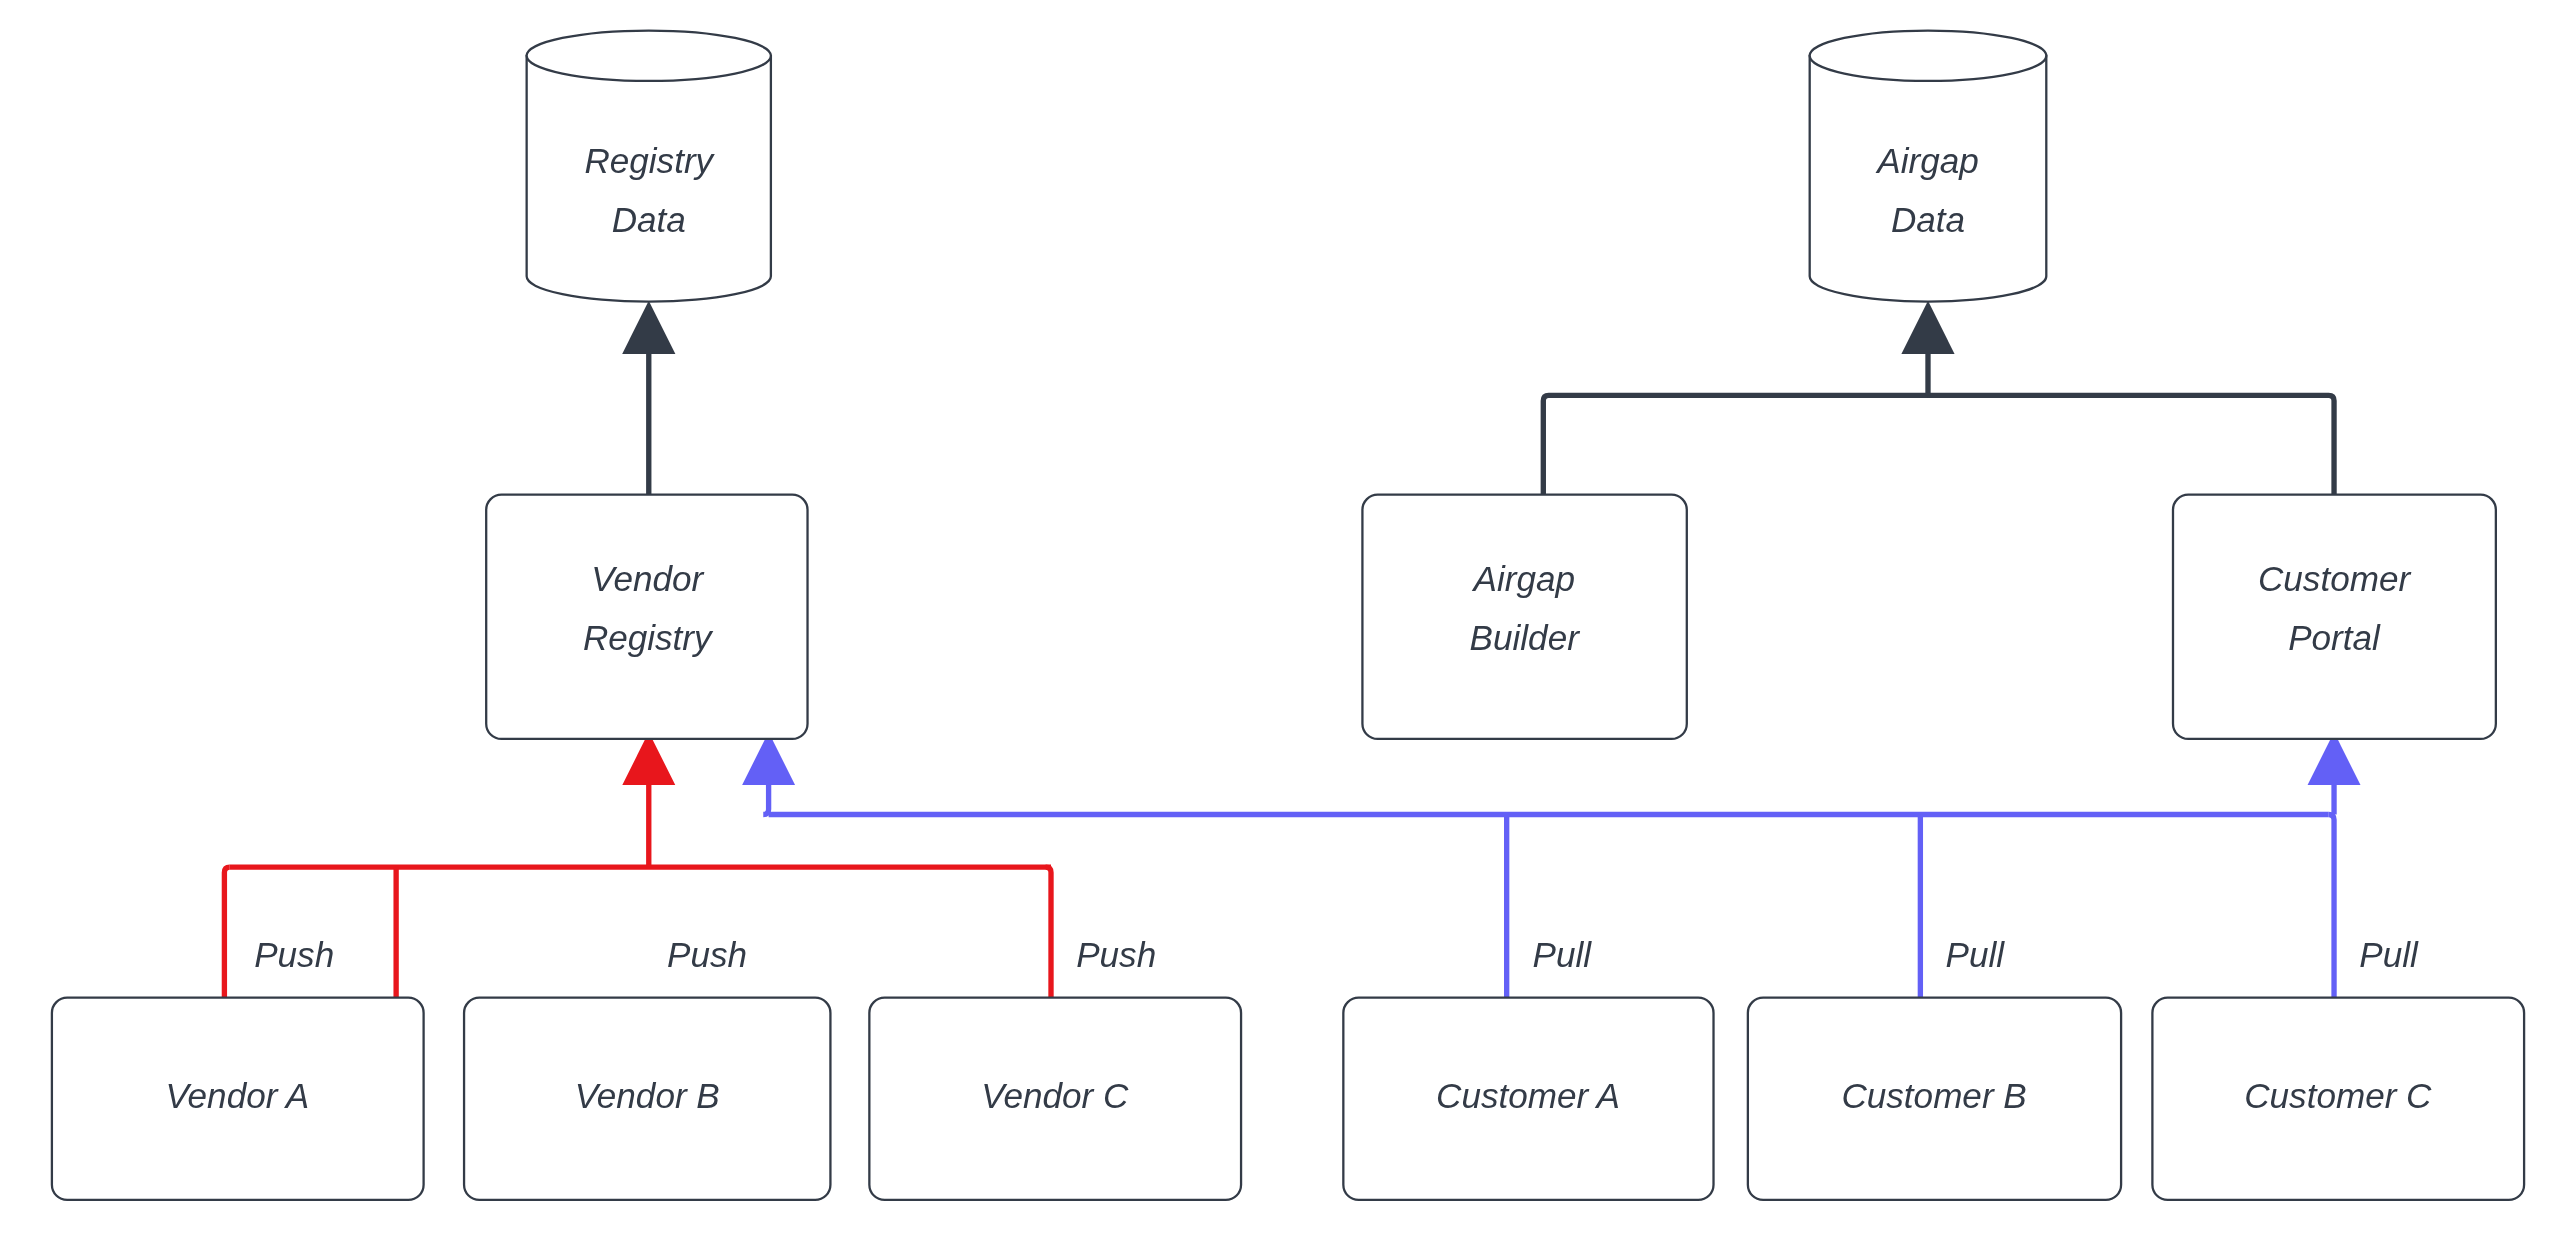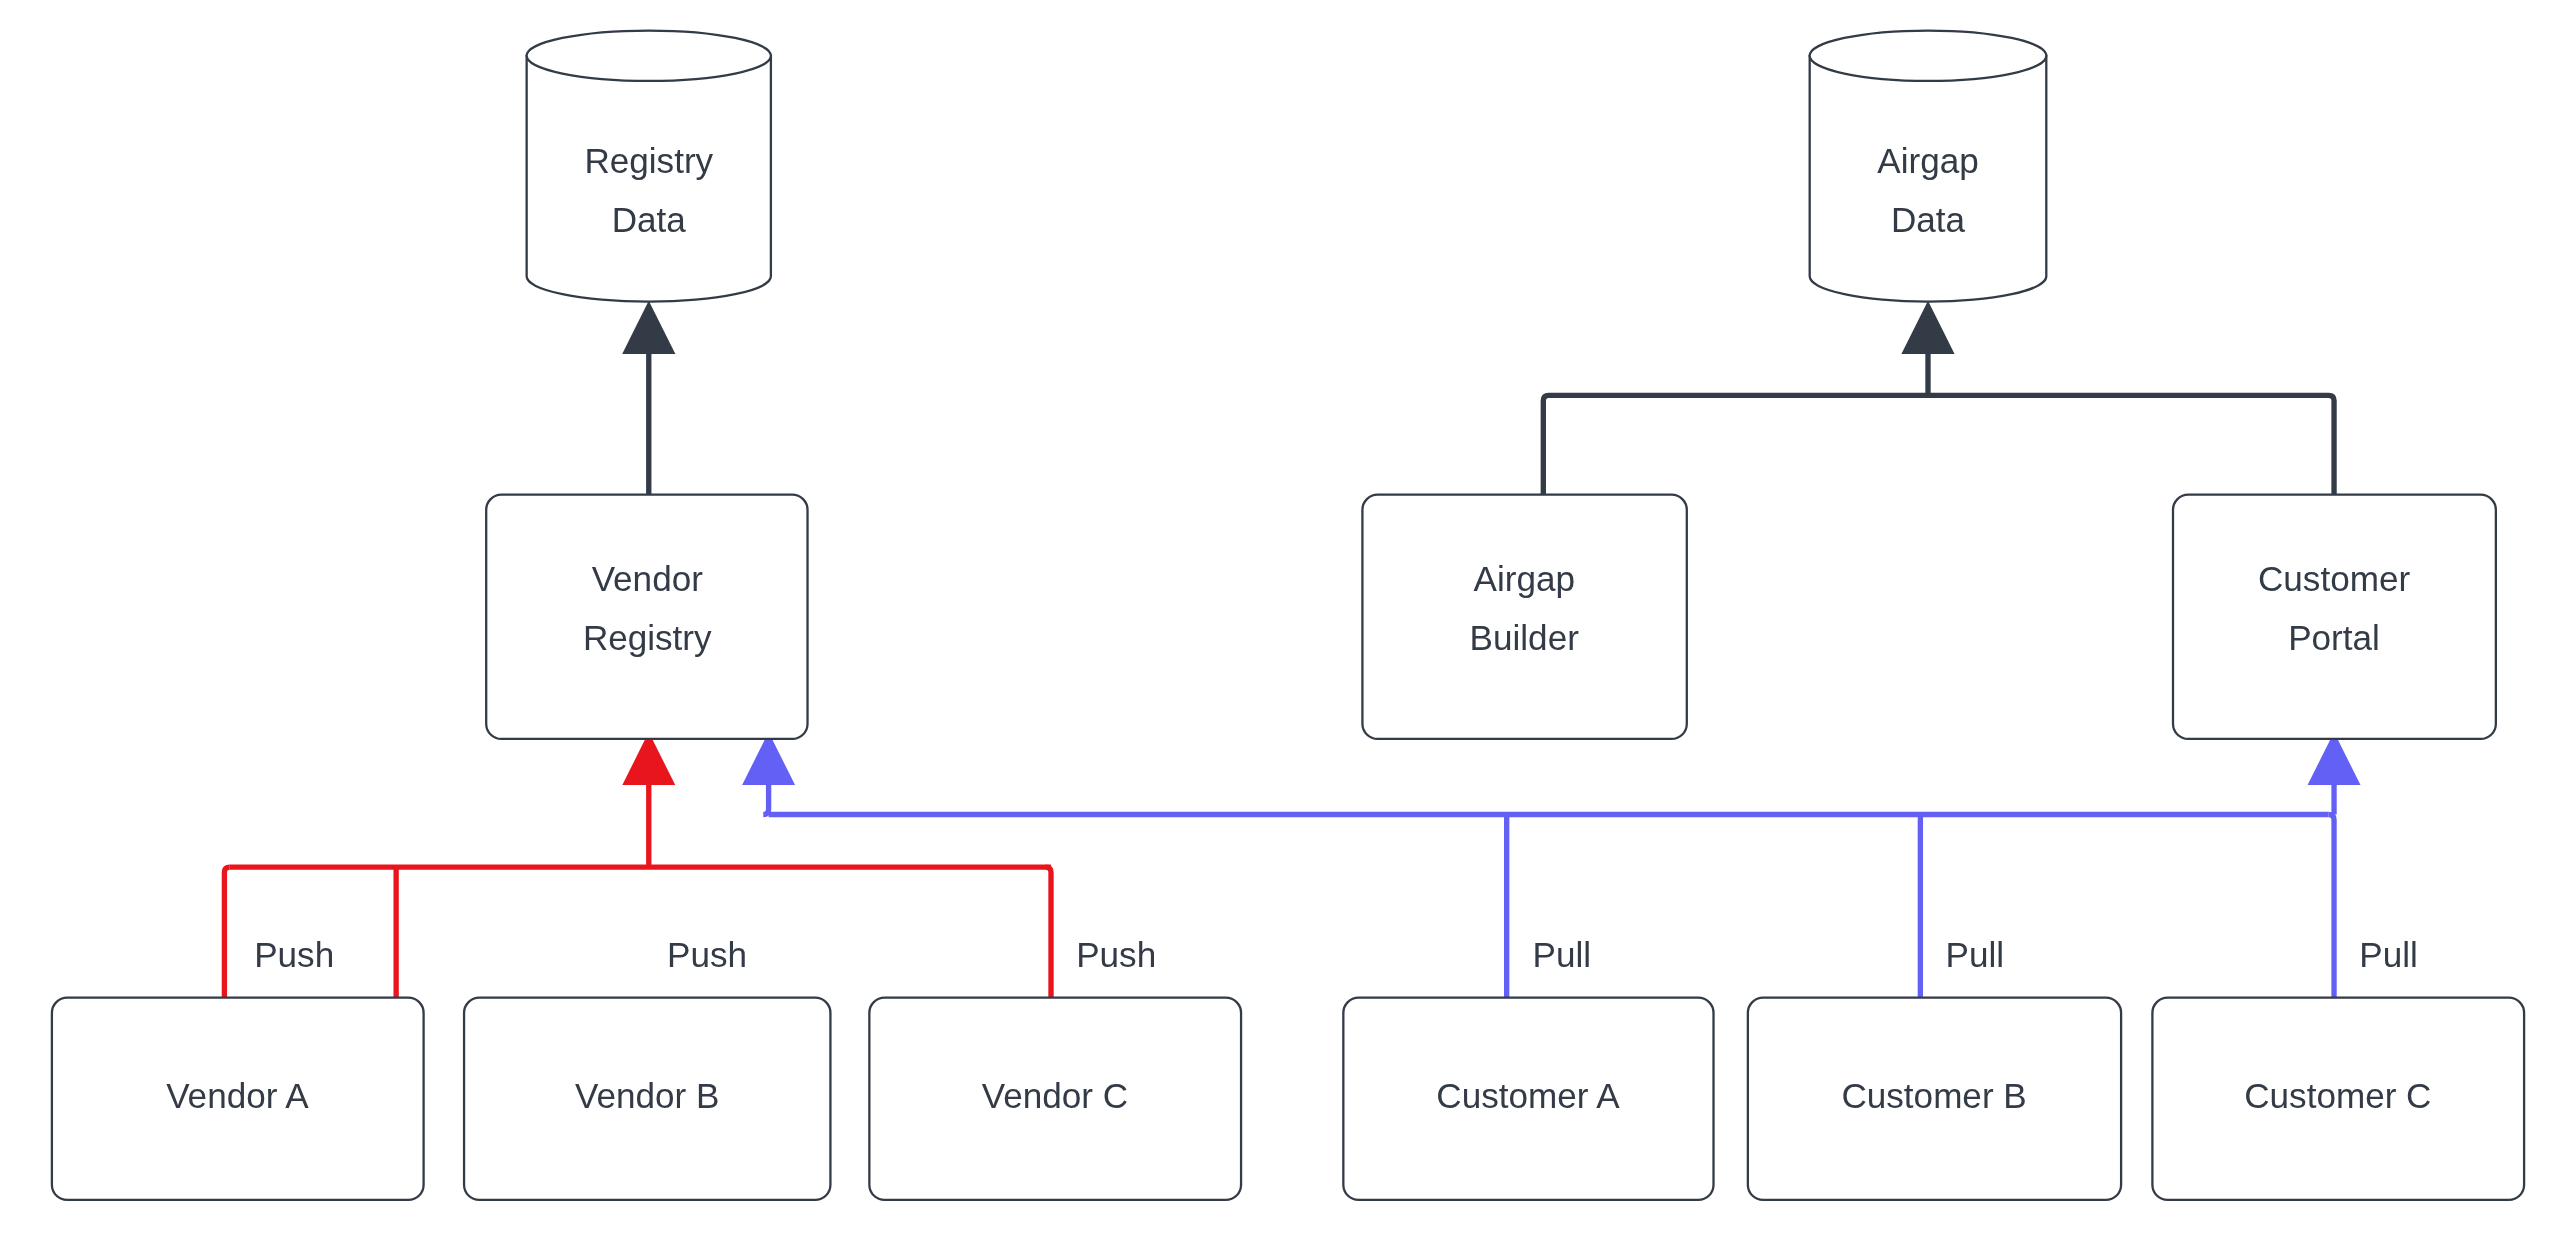--- a/index.html
+++ b/index.html
@@ -7,20 +7,21 @@
     padding: 0;
     background: #ffffff;
   }
   #canvas {
     position: relative;
     width: 2576px;
     height: 1258px;
     background: #ffffff;
     font-family: "Liberation Sans", sans-serif;
     overflow: hidden;
+    font-style: italic;
   }
   #diagram-svg {
     position: absolute;
     top: 0;
     left: 0;
     width: 2576px;
     height: 1258px;
   }
   .node-label {
     fill: #333b47;

